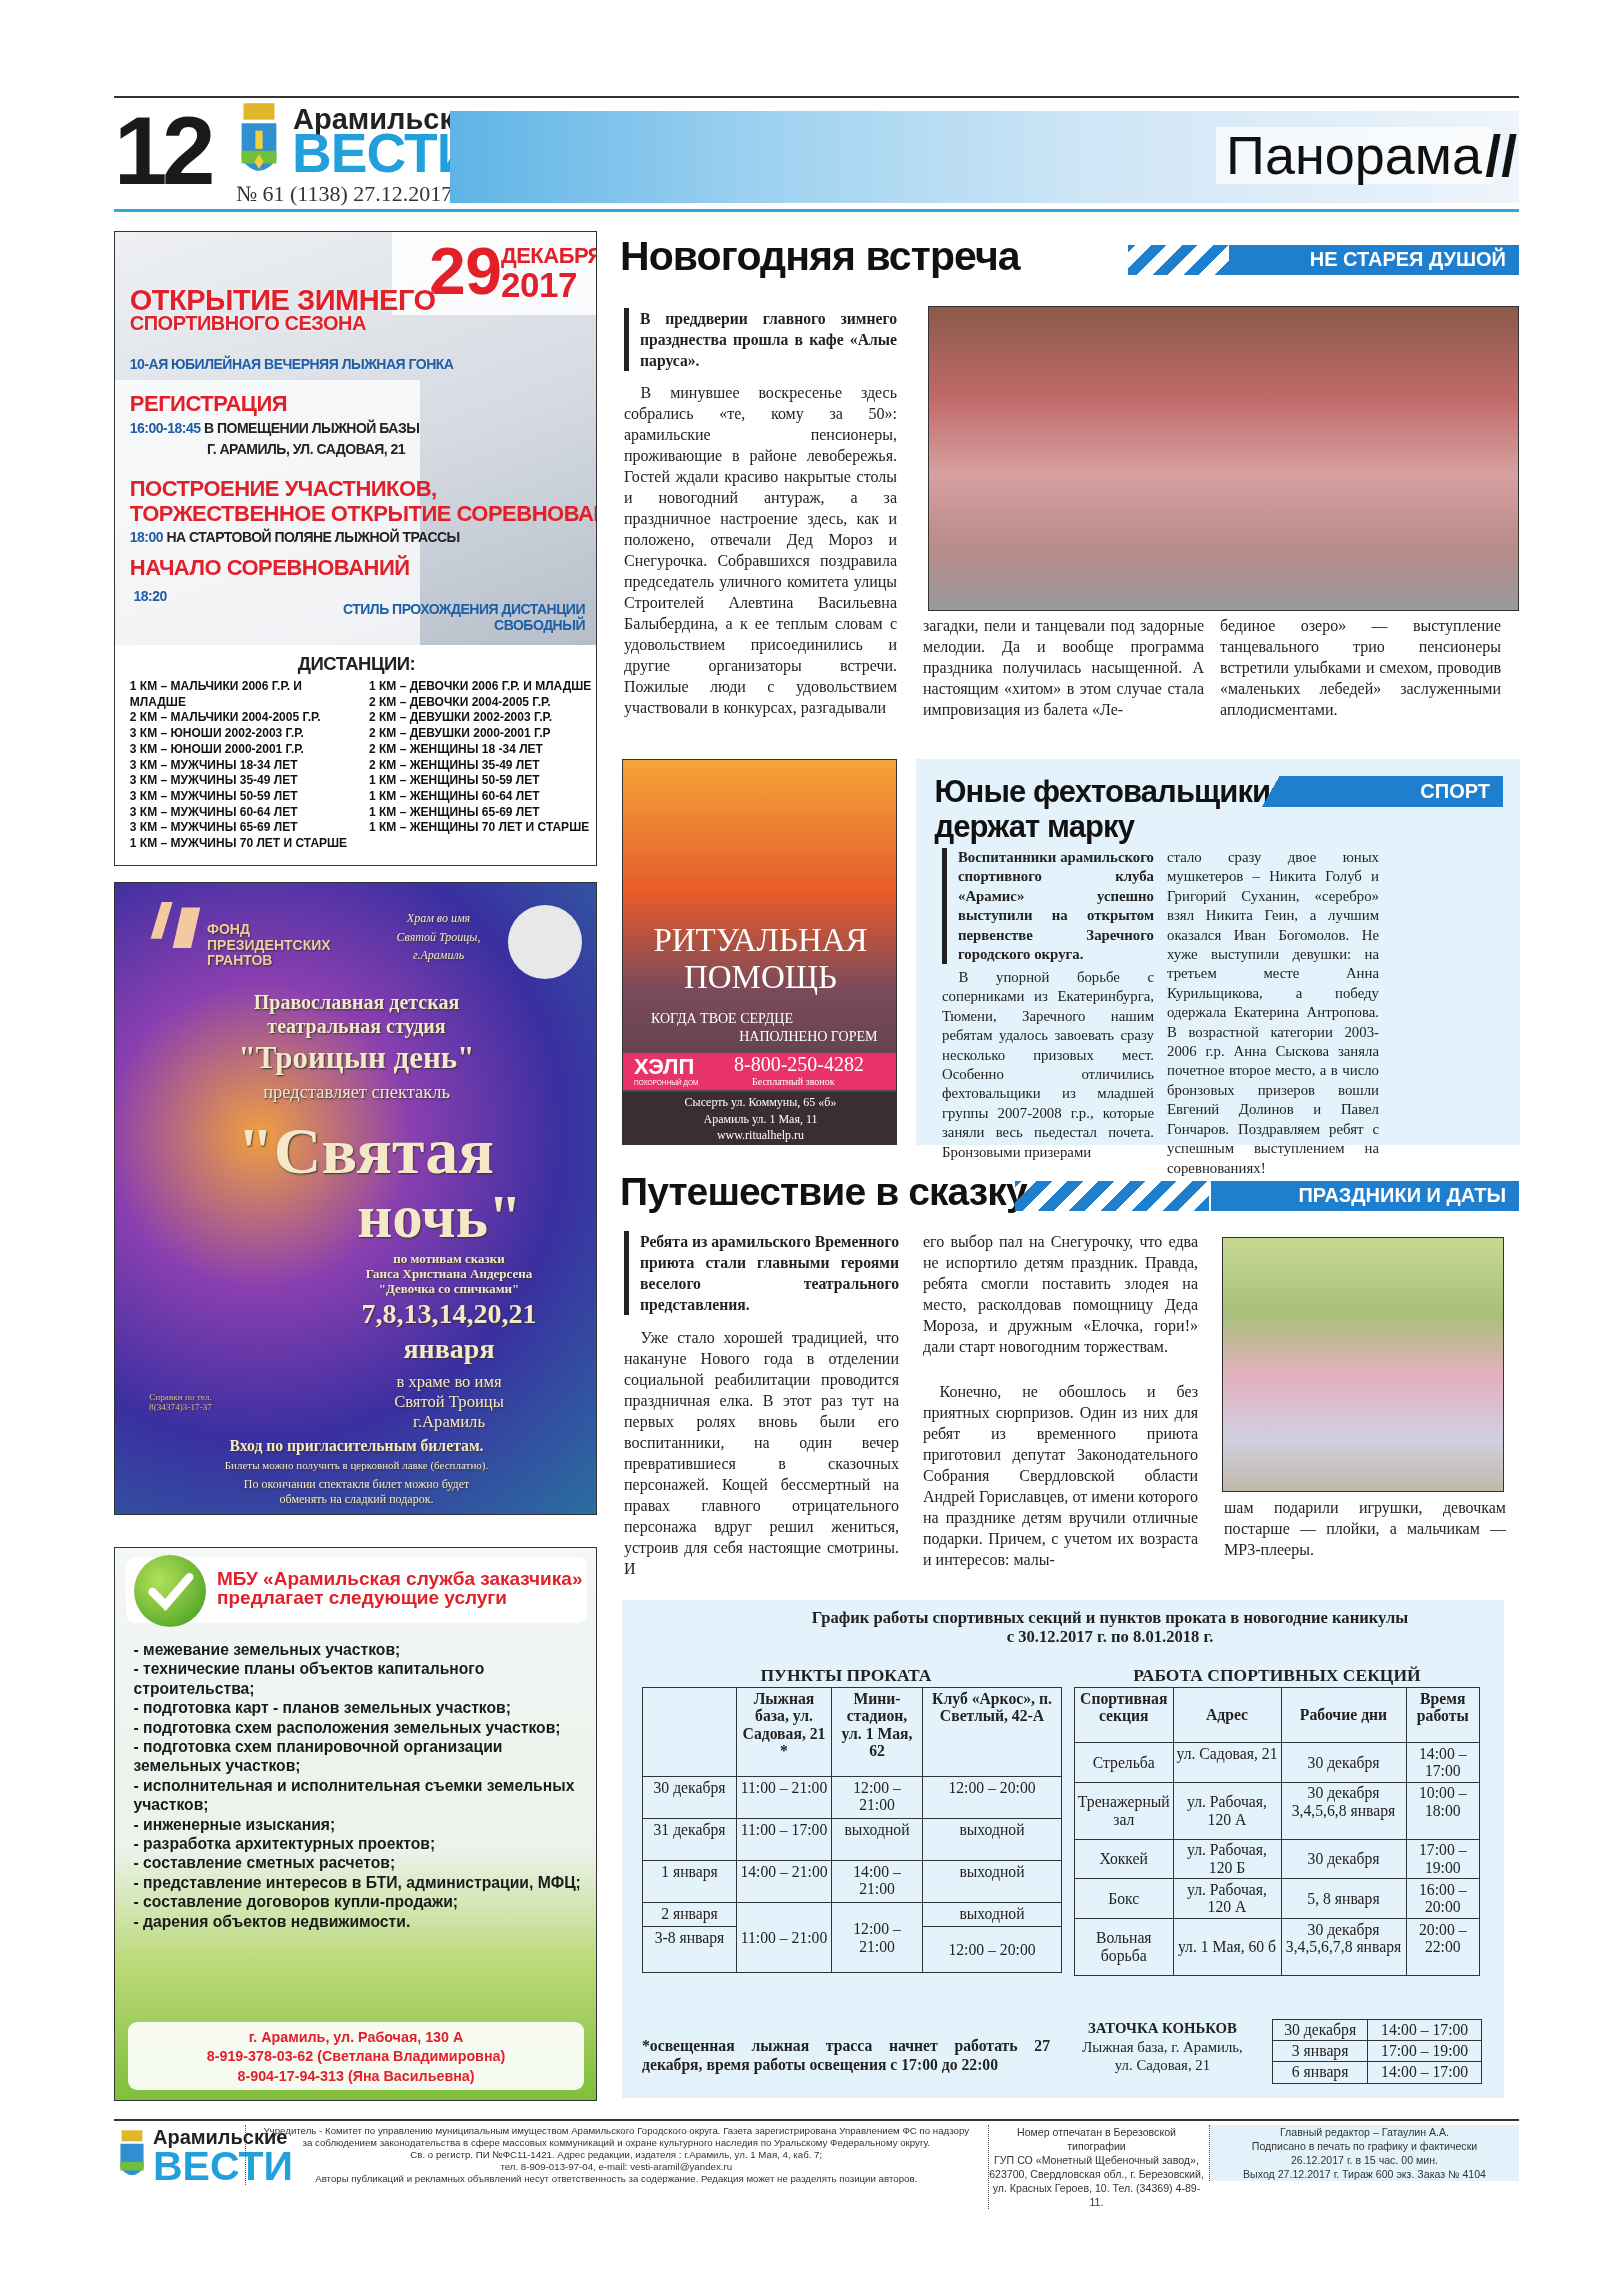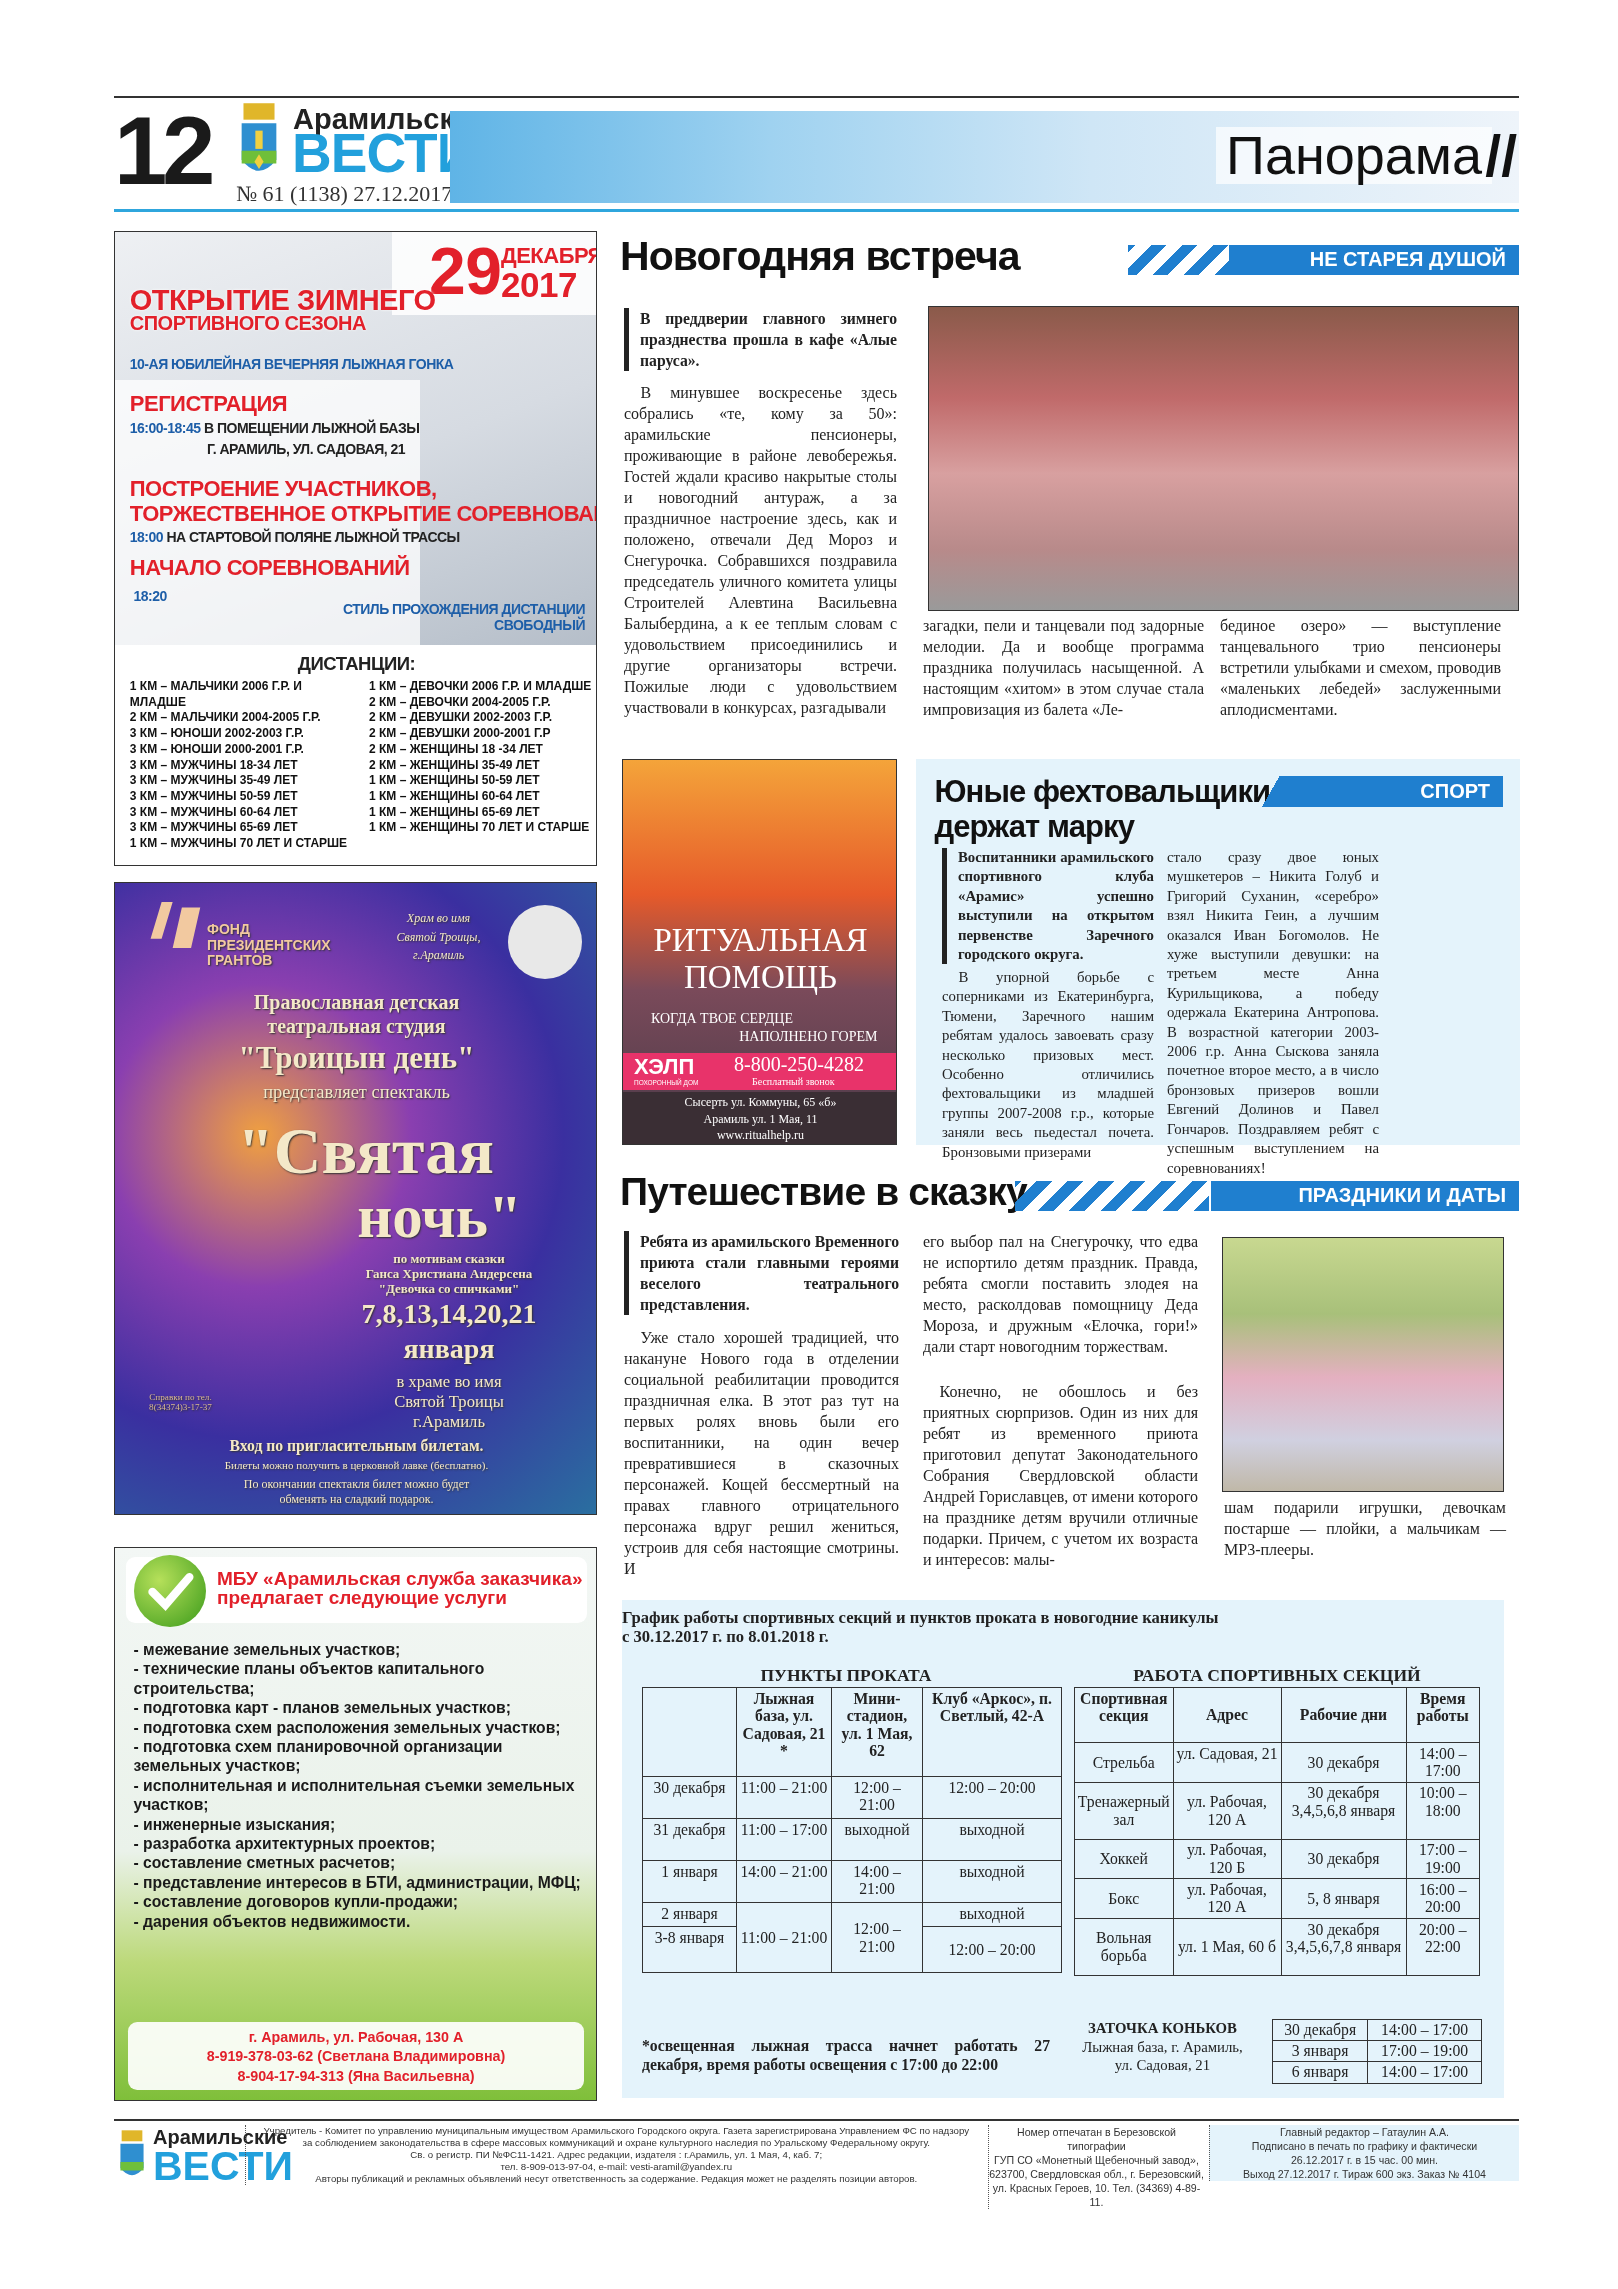--- a/index.html
+++ b/index.html
@@ -233,21 +233,21 @@
 <div class="abs stripes" style="left:1015px;top:1181px;width:194px;height:29.5px"></div>
 <div class="abs rubric" style="left:1211px;top:1181px;width:308px;height:29.5px;font-size:20px;line-height:29.5px">ПРАЗДНИКИ И ДАТЫ</div>
 <div class="abs lead" style="left:624px;top:1231px;width:275px">Ребята из арамильского Временного приюта стали главными героями веселого театрального представления.</div>
 <div class="abs body" style="left:624px;top:1327px;width:275px">Уже стало хорошей традицией, что накануне Нового года в отделении социальной реабилитации проводится праздничная елка. В этот раз тут на первых ролях вновь были его воспитанники, на один вечер превратившиеся в сказочных персонажей. Кощей бессмертный на правах главного отрицательного персонажа вдруг решил жениться, устроив для себя настоящие смотрины. И</div>
 <div class="abs body" style="left:923px;top:1231px;width:275px;text-indent:0">его выбор пал на Снегурочку, что едва не испортило детям праздник. Правда, ребята смогли поставить злодея на место, расколдовав помощницу Деда Мороза, и дружным «Елочка, гори!» дали старт новогодним торжествам.</div>
 <div class="abs body" style="left:923px;top:1381px;width:275px">Конечно, не обошлось и без приятных сюрпризов. Один из них для ребят из временного приюта приготовил депутат Законодательного Собрания Свердловской области Андрей Гориславцев, от имени которого на празднике детям вручили отличные подарки. Причем, с учетом их возраста и интересов: малы-</div>
 <div class="abs photo" style="left:1222px;top:1237px;width:282px;height:255px;background:linear-gradient(180deg,#c8d890 0%,#a8c07a 30%,#e4b0c0 55%,#d0d0e0 80%,#c0b8a8 100%)"></div>
 <div class="abs body" style="left:1224px;top:1497px;width:282px;text-indent:0">шам подарили игрушки, девочкам постарше — плойки, а мальчикам — MP3-плееры.</div>
 
 <div class="abs lightbg" style="left:622px;top:1600px;width:882px;height:498px">
-  <div class="abs" style="left:0;top:9.2px;width:976px;font-weight:bold;font-size:16.6px;line-height:18.5px">
+  <div class="abs" style="left:0;top:9.2px;width:976px;text-align:center;font-weight:bold;font-size:16.6px;line-height:18.5px">
     <div>График работы спортивных секций и пунктов проката  в новогодние каникулы</div>
       <div>с 30.12.2017 г. по 8.01.2018 г.</div>
   </div>
   <div class="abs tcap" style="left:20px;top:65px;width:408px">ПУНКТЫ ПРОКАТА</div>
   <table class="abs" style="left:20px;top:87px;width:420px">
     <tbody>
         <tr style="height:89px">
       <th style="width:94px"></th>
       <th style="width:95px">Лыжная база, ул. Садовая, 21 *</th>
       <th style="width:91px">Мини-стадион, ул. 1 Мая, 62</th>

